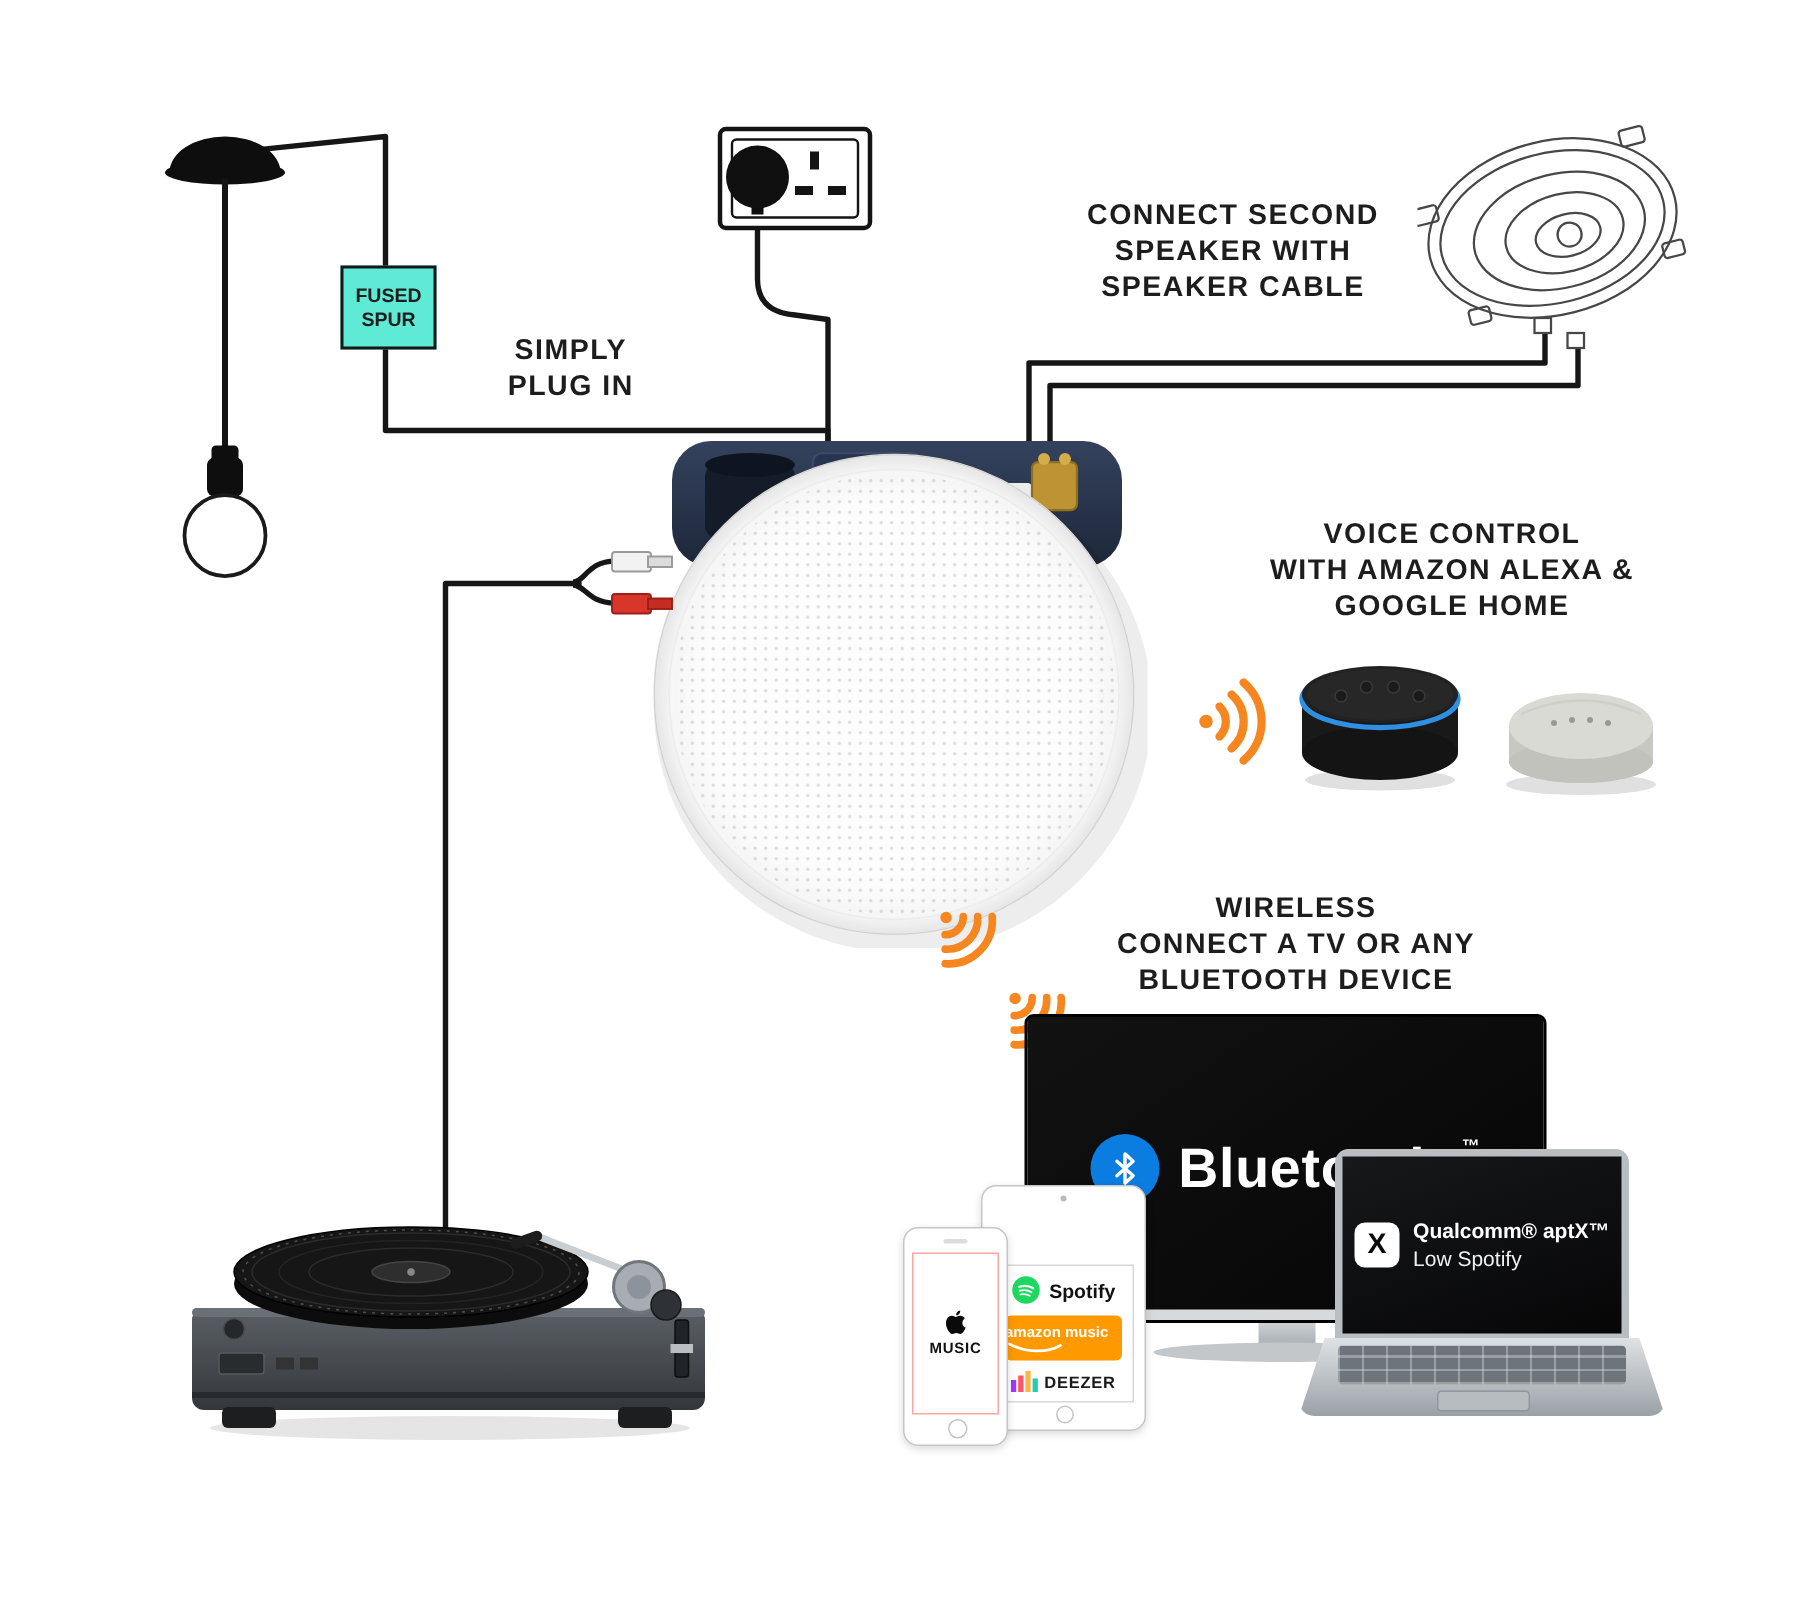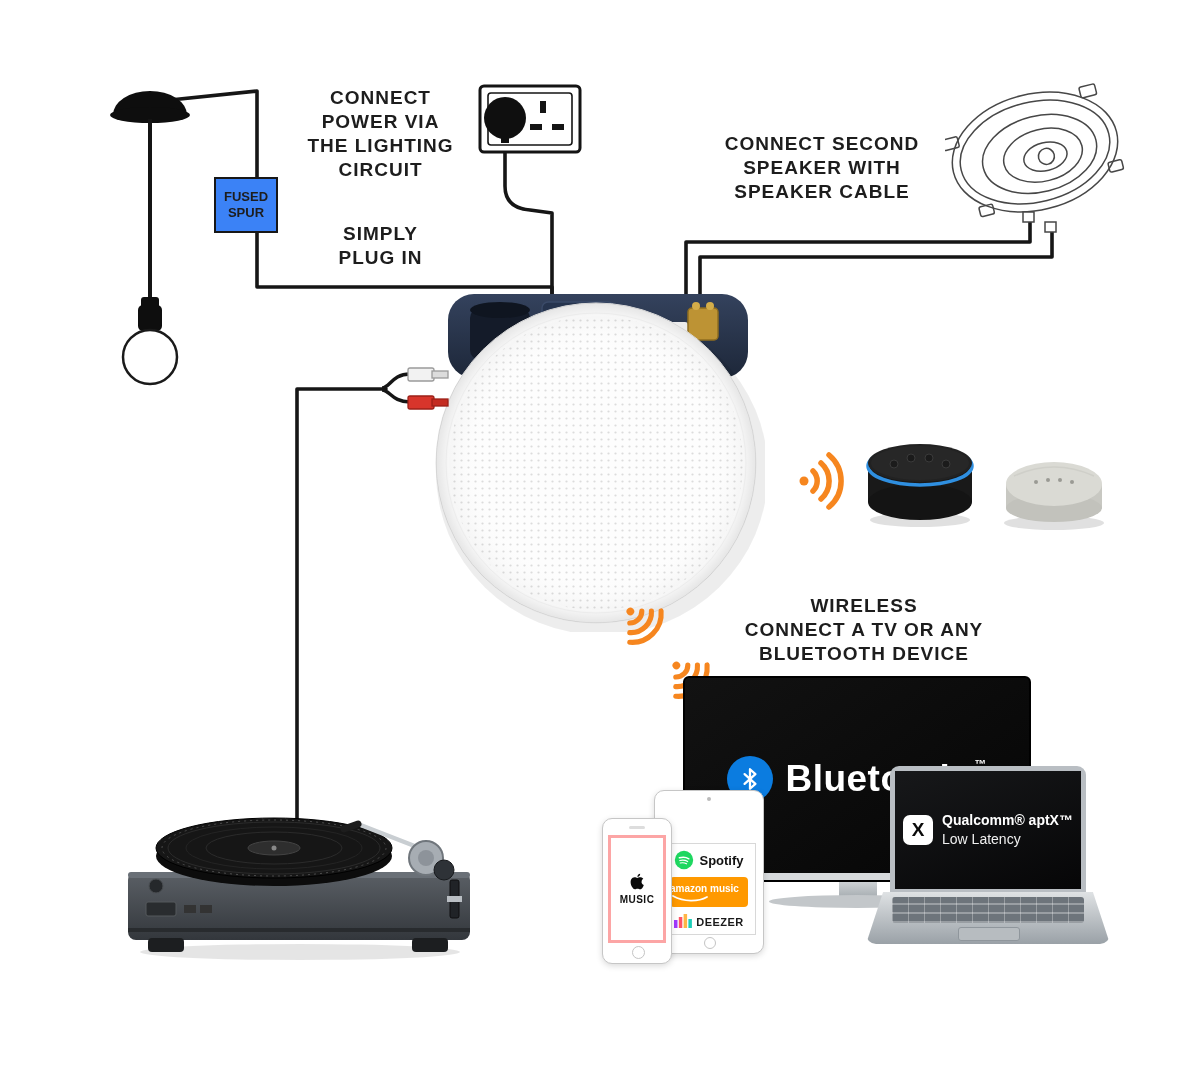--- a/index.html
+++ b/index.html
@@ -2,22 +2,22 @@
 <html><head>
 <meta charset="utf-8">
 <style>
   html,body{margin:0;padding:0;background:#fff;}
   .canvas{position:relative;width:1200px;height:1065px;background:#ffffff;overflow:hidden;
           font-family:"Liberation Sans", sans-serif;}
   .abs{position:absolute;}
   .label{position:absolute;font-weight:bold;color:#1d1d1d;text-align:center;
          white-space:pre-line;letter-spacing:1px;font-size:19px;line-height:24px;z-index:2;}
   .label-or{font-size:31px;line-height:34px;letter-spacing:2px;}
-  .fused-box{position:absolute;left:214px;top:177px;width:60px;height:52px;border:2.5px solid #171717;
-             background:#3b82f6;display:flex;align-items:center;justify-content:center;text-align:center;
+  .fused-box{position:absolute;left:227px;top:177px;width:60px;height:52px;border:2.5px solid #171717;
+             background:#5eead4;display:flex;align-items:center;justify-content:center;text-align:center;
              font-size:13px;font-weight:bold;line-height:16px;color:#1d1d1d;white-space:pre-line;z-index:3;}
   .wifi{position:absolute;z-index:2;}
   
   .tv{position:absolute;left:683px;top:676px;width:348px;height:246px;z-index:3;}
   .tv-frame{position:relative;width:348px;height:206px;background:linear-gradient(145deg,#121212,#050505);
             border:2px solid #000;border-radius:6px;box-sizing:border-box;display:flex;align-items:center;justify-content:center;}
   .tv-strip{position:absolute;left:2px;right:2px;bottom:0;height:7px;background:#d7dadc;border-radius:0 0 4px 4px;}
   .bt-row{display:flex;align-items:flex-start;gap:12px;}
   .bt-circle{width:46px;height:46px;border-radius:50%;background:#0b7ce0;display:flex;align-items:center;justify-content:center;margin-top:2px;}
   .bt-word{color:#fff;font-size:37px;font-weight:bold;letter-spacing:0.5px;line-height:50px;}
@@ -50,48 +50,47 @@
   .sp-row{display:flex;align-items:center;gap:5px;}
   .sp-text{font-size:13px;font-weight:bold;color:#111;}
   .am-box{width:78px;height:30px;background:#f90;border-radius:4px;display:flex;flex-direction:column;
           justify-content:center;color:#fff;font-size:10px;font-weight:bold;line-height:11px;}
   .dz-row{display:flex;align-items:flex-end;gap:4px;}
   .dz-text{font-size:11px;font-weight:bold;color:#1a1a1a;letter-spacing:.5px;}
   
   .phone{position:absolute;left:602px;top:818px;width:70px;height:146px;background:#fff;border:1.5px solid #c6c6c6;
          border-radius:10px;box-shadow:0 2px 6px rgba(0,0,0,.15);z-index:6;box-sizing:border-box;}
   .ph-ear{position:absolute;left:50%;top:7px;width:16px;height:3px;margin-left:-8px;background:#ddd;border-radius:2px;}
-  .ph-screen{position:absolute;left:5px;right:5px;top:16px;bottom:20px;border:3px solid #fca5a5;
+  .ph-screen{position:absolute;left:5px;right:5px;top:16px;bottom:20px;border:1px solid #fca5a5;
              display:flex;flex-direction:column;align-items:center;justify-content:center;gap:4px;}
   .ph-home{position:absolute;left:50%;bottom:4px;width:11px;height:11px;margin-left:-5.5px;border:1.5px solid #c4c4c4;border-radius:50%;}
   .ph-music{font-size:10px;font-weight:bold;color:#111;letter-spacing:.5px;}
 </style>
 </head>
 <body>
 
 <div class="canvas">
 
   <svg class="abs" style="left:0;top:0;z-index:1;" width="1200" height="1065" viewBox="0 0 1200 1065" fill="none" stroke="#161616" stroke-width="3.6" stroke-linejoin="round" stroke-linecap="round">
     <path d="M151 102 L257 91 L257 179"></path>
     <path d="M257 228 L257 287 L552 287 L552 330"></path>
     <path d="M505 142 L505 186 Q505 208 530 210 L552 213 L552 330"></path>
     <path d="M1030 222 L1030 242 L686 242 L686 332"></path>
     <path d="M1052 232 L1052 257 L700 257 L700 332"></path>
     <path d="M386 389 L297 389 L297 825"></path>
   </svg>
 
-  <div class="label" style="left:288px;top:86px;width:185px;">CONNECT
-POWER VIA
-THE LIGHTING
-CIRCUIT</div>
   <div class="label" style="left:288px;top:222px;width:185px;">SIMPLY
 PLUG IN</div>
   <div class="label" style="left:692px;top:132px;width:260px;">CONNECT SECOND
 SPEAKER WITH
 SPEAKER CABLE</div>
+  <div class="label" style="left:823px;top:345px;width:290px;">VOICE CONTROL
+WITH AMAZON ALEXA &amp;
+GOOGLE HOME</div>
   <div class="label" style="left:724px;top:594px;width:280px;">WIRELESS
 CONNECT A TV OR ANY
 BLUETOOTH DEVICE</div>
 
   <div class="fused-box">FUSED
 SPUR</div>
 
   <svg class="abs" style="left:95px;top:85px;z-index:2;" width="110" height="310" viewBox="0 0 110 310">
     <path d="M18 30 A37 24 0 0 1 92 30 Z" fill="#0e0e0e"></path>
     <ellipse cx="55" cy="30" rx="40" ry="8" fill="#0e0e0e"></ellipse>
@@ -238,21 +237,21 @@
     <div class="tv-neck"></div>
     <div class="tv-base"></div>
   </div>
 
   <div class="laptop">
     <div class="lap-screen">
       <div class="lap-inner">
         <div class="q-logo">X</div>
         <div class="lap-text">
           <div>Qualcomm® aptX™</div>
-          <div class="sub">Low Latency</div>
+          <div class="sub">Low Spotify</div>
         </div>
       </div>
     </div>
     <div class="lap-base">
       <div class="lap-keys"></div>
       <div class="lap-pad"></div>
     </div>
   </div>
 
   <div class="tablet">

